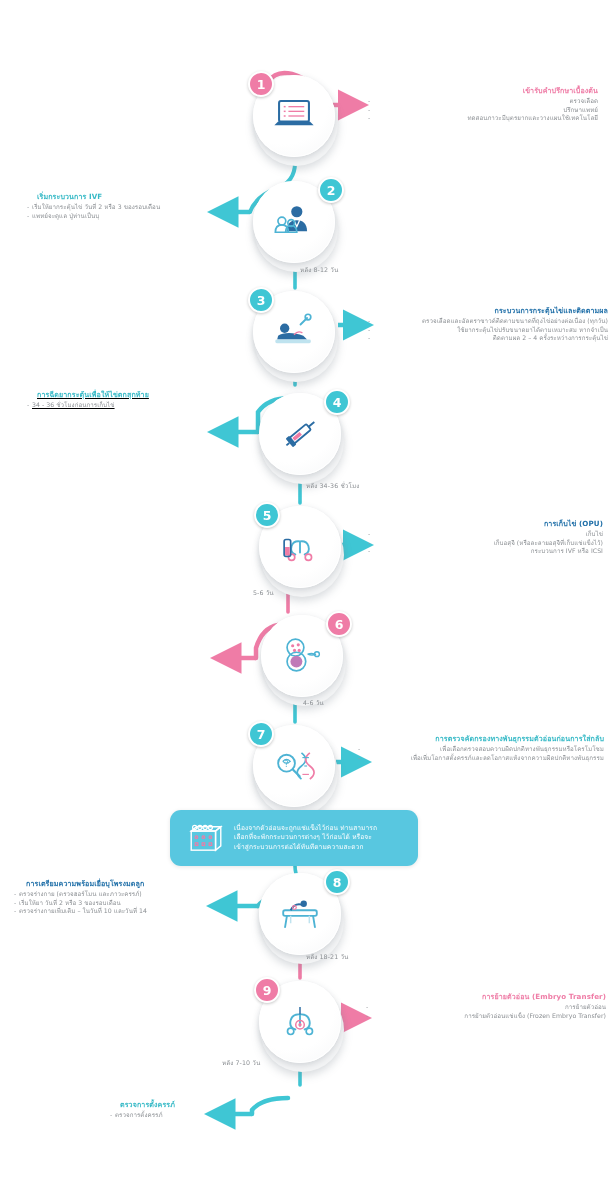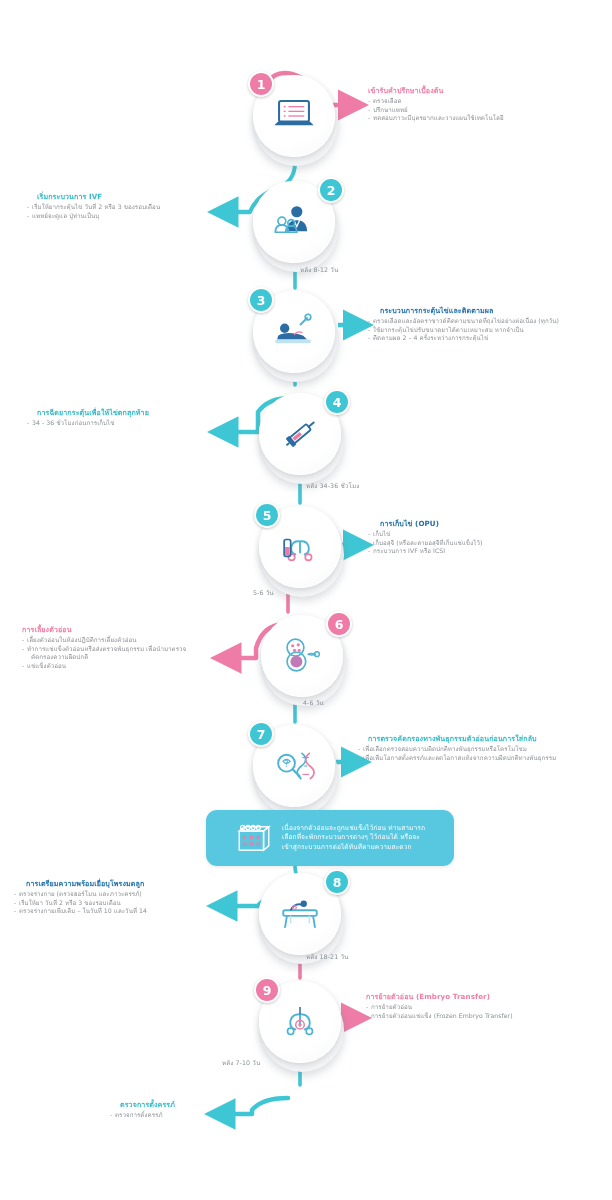--- a/index.html
+++ b/index.html
@@ -58,38 +58,37 @@
     padding-left: 5px; position: relative; letter-spacing: 0.05px;
   }
   .block li::before {
     content: "-"; position: absolute; left: 0; top: 0; color: #9a9ea2;
   }
   .block li.cont { padding-left: 9px; }
   .block li.cont::before { content: ""; }
   .ttl.pink { color: #ef7ca6; }
   .ttl.blue { color: #1f6fa8; padding-left: 12px; }
   .ttl.teal { color: #35b9c6; padding-left: 10px; }
-  .block.right { text-align: left; }
+  .block.right { text-align: right; }
   .block.left  { text-align: left; }
 
   
   .dur {
     position: absolute; z-index: 5;
     font-size: 6.3px; color: #8b8f93; white-space: nowrap;
     letter-spacing: 0.1px;
   }
 
   
   .callout {
     position: absolute; z-index: 5;
     left: 170px; top: 810px; width: 248px; height: 56px;
     background: #58c7e0; border-radius: 11px;
-    display: flex; align-items: center; padding: 0 28px;
+    display: flex; align-items: center; padding: 0 16px;
     box-shadow: 0 1px 4px rgba(0,0,0,0.10);
-    margin-left: 36px;
   }
   .callout .cal-icon { width: 40px; height: 36px; flex: 0 0 40px; margin-right: 8px; }
   .callout .cal-text { color: #ffffff; font-size: 6.6px; line-height: 9.6px; letter-spacing: 0.1px; }
 </style>
 </head>
 <body>
 
 <div id="stage">
 
   <svg class="connectors" viewBox="0 0 612 1200" width="612" height="1200">
@@ -237,21 +236,21 @@
           <rect x="19" y="26" width="23" height="8" rx="1.5" fill="none" stroke="#2b6ca3" stroke-width="2"></rect>
           <rect x="21" y="28" width="10" height="4" fill="#ef7ca6"></rect>
           <rect x="15" y="24" width="5" height="12" rx="1" fill="#2b6ca3"></rect>
           <line x1="42" y1="30" x2="50" y2="30" stroke="#2b6ca3" stroke-width="2"></line>
           <line x1="11" y1="30" x2="15" y2="30" stroke="#2b6ca3" stroke-width="2"></line>
         </g>
       </svg>
     </div>
     <div class="badge teal b-tr">4</div>
   </div>
-  <div class="block left" style="left:27px; top:408px; width:195px;">
+  <div class="block left" style="left:27px; top:390px; width:195px;text-decoration:underline;">
     <div class="ttl teal">การฉีดยากระตุ้นเพื่อให้ไข่ตกสุกท้าย</div>
     <ul>
       <li>34 - 36 ชั่วโมงก่อนการเก็บไข่</li>
     </ul>
   </div>
   <div class="dur" style="left:306px; top:481px;">หลัง 34-36 ชั่วโมง</div>
 
   <div class="node" style="left:256px; top:503px;">
     <div class="disc-shadow"></div>
     <div class="disc">
@@ -284,29 +283,20 @@
           <circle cx="26" cy="18" r="1.7" fill="#ef7ca6"></circle>
         <circle cx="22" cy="24" r="1.7" fill="#ef7ca6"></circle>
           <circle cx="27" cy="24" r="1.7" fill="#ef7ca6"></circle>
         <circle cx="24" cy="36" r="10" fill="none" stroke="#4db3d4" stroke-width="1.8"></circle>
         <circle cx="24" cy="36" r="6.4" fill="#c07ab8"></circle>
         <path d="M36 28 q6 -2 9 1 M36 28 q5 2 9 0" fill="none" stroke="#4db3d4" stroke-width="1.5"></path>
         <circle cx="46" cy="28" r="2.6" fill="none" stroke="#4db3d4" stroke-width="1.5"></circle>
       </svg>
     </div>
     <div class="badge pink b-tr">6</div>
-  </div>
-  <div class="block left" style="left:22px; top:625px; width:200px;">
-    <div class="ttl pink">การเลี้ยงตัวอ่อน</div>
-    <ul>
-      <li>เลี้ยงตัวอ่อนในห้องปฏิบัติการเลี้ยงตัวอ่อน</li>
-      <li>ทำการแช่แข็งตัวอ่อนหรือส่งตรวจพันธุกรรม เพื่อนำมาตรวจ</li>
-      <li class="cont">คัดกรองความผิดปกติ</li>
-      <li>แช่แข็งตัวอ่อน</li>
-    </ul>
   </div>
   <div class="dur" style="left:303px; top:698px;">4-6 วัน</div>
 
   <div class="node" style="left:250px; top:722px;">
     <div class="disc-shadow"></div>
     <div class="disc">
       <svg class="icon-wrap" viewBox="0 0 60 60">
         <circle cx="22" cy="27" r="9" fill="none" stroke="#4db3d4" stroke-width="2"></circle>
         <path d="M18 25 q4 -4 8 0 q-4 4 -8 0" fill="none" stroke="#4db3d4" stroke-width="1.3"></path>
         <text x="22" y="31" font-size="9" fill="#4db3d4" text-anchor="middle" font-family="DejaVu Sans">?</text>

